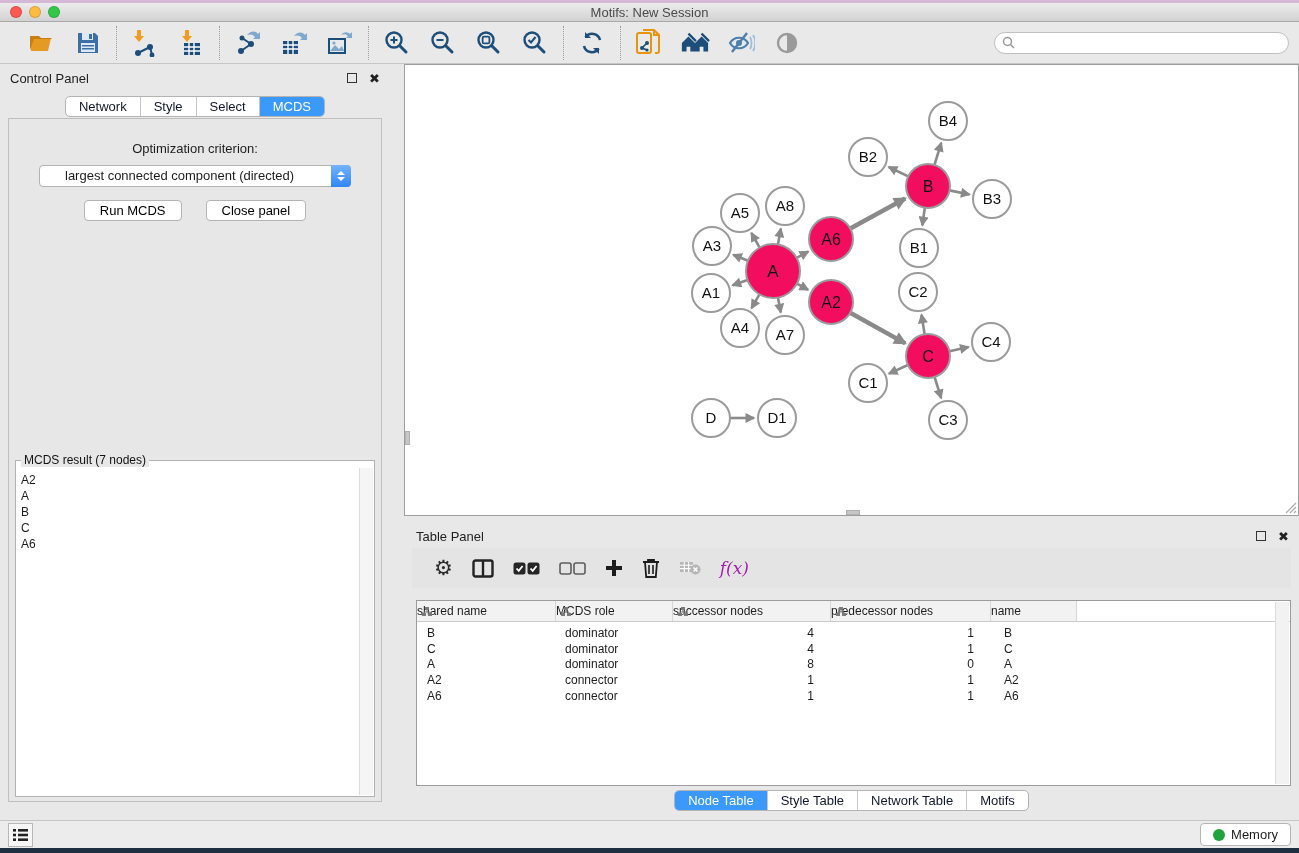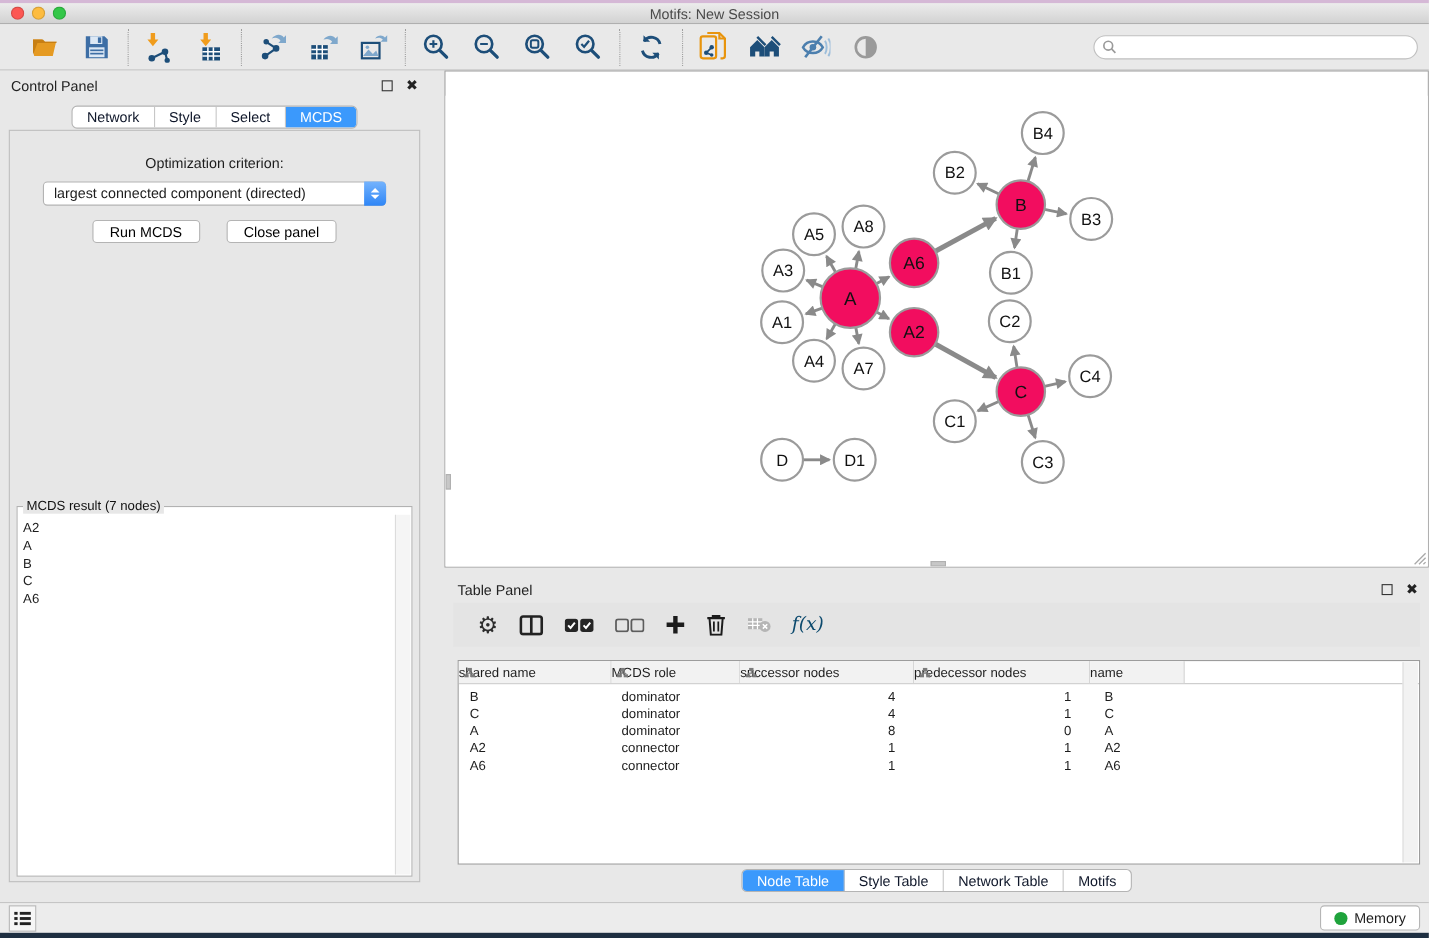--- a/index.html
+++ b/index.html
@@ -30,21 +30,21 @@
   .float-ico{width:10px;height:10px;border:1.5px solid #333;margin-right:12px;cursor:default}
   .close-ico{font-size:13px;color:#222;font-family:"DejaVu Sans",sans-serif;cursor:default}
   .seg{display:inline-flex;background:#fff;border:1px solid #b4b4b4;border-radius:5px;overflow:hidden;height:21px}
   .seg .tab{padding:0 13px;font-size:13px;line-height:20px;color:#0f172a;border-right:1px solid #c7c7c7;cursor:default;white-space:nowrap}
   .seg .tab:last-child{border-right:none}
   .seg .tab.active{background:#3b99fc;color:#fff}
   .cp-tabs{position:absolute;left:0;right:0;top:32px;display:flex;justify-content:center;z-index:2}
   .cp-body{position:absolute;left:8px;right:8px;top:54px;bottom:18px;background:#e7e7e7;border:1px solid #bfbfbf}
   .opt-label{text-align:center;font-size:13px;margin-top:22px}
   .dropdown{position:relative;width:312px;height:22px;margin:9px auto 0;background:#fff;border:1px solid #b3b3b3;border-radius:4px;cursor:default}
-  .dropdown .val{font-size:13px;line-height:20px;padding-left:9px;white-space:nowrap;overflow:hidden}
+  .dropdown .val{font-size:13px;line-height:20px;padding-left:25px;white-space:nowrap;overflow:hidden}
   .dropdown .step{position:absolute;right:-1px;top:-1px;width:20px;height:22px;background:linear-gradient(#74b3fd,#2f86f6);border-radius:0 4px 4px 0;display:flex;flex-direction:column;align-items:center;justify-content:center;gap:2px}
   .chev-up{width:0;height:0;border-left:4px solid transparent;border-right:4px solid transparent;border-bottom:4px solid #fff}
   .chev-dn{width:0;height:0;border-left:4px solid transparent;border-right:4px solid transparent;border-top:4px solid #fff}
   .btn-row{display:flex;justify-content:center;gap:24px;margin-top:13px}
   .mac-btn{background:#fff;border:1px solid #b4b4b4;border-radius:4px;font-size:13px;padding:2px 15px;font-family:inherit;cursor:default}
   .result-fs{position:absolute;left:6px;right:6px;top:334px;bottom:4px;border:1px solid #b2b2b2;background:#fff}
   .result-fs legend{font-size:12px;margin-left:5px;padding:0 3px;background:#e7e7e7;color:#111}
   .result-list{position:absolute;left:1px;top:2px;bottom:1px;right:16px;overflow:hidden;padding:3px 0 0 4px}
   .result-item{font-size:12px;line-height:16px;cursor:default}
   .vtrack{position:absolute;top:1px;right:1px;bottom:1px;width:14px;background:#f5f5f5;border-left:1px solid #dcdcdc}
@@ -57,21 +57,21 @@
   .net-lights .light{width:11px;height:11px}
   .canvas{position:absolute;left:0;top:22px;right:0;bottom:0;background:#fff;overflow:hidden}
   .scroll-dot{position:absolute;background:#c7c7c7;border:1px solid #b0b0b0}
   .grip{position:absolute;right:1px;bottom:1px}
 
   
   .tpanel{position:absolute;left:404px;top:522px;width:895px;height:298px}
   .tp-toolbar{position:absolute;left:8px;right:8px;top:26px;height:40px;background:#e4e4e4;display:flex;align-items:center;gap:19px;padding-left:22px}
   .tp-ico{display:flex;align-items:center;justify-content:center;cursor:default}
   .gear-glyph{font-size:21px;color:#2d2d2d;font-family:"DejaVu Sans",sans-serif;line-height:1}
-  .fx{font-family:"DejaVu Serif",serif;font-style:italic;font-size:17px;color:#0c4a6e}
+  .fx{font-family:"DejaVu Serif",serif;font-style:italic;font-size:17px;color:#a21caf}
   .ttable{position:absolute;left:12px;right:8px;top:78px;height:186px;background:#fff;border:1px solid #9c9c9c;font-size:12px;overflow:hidden}
   .thead{display:flex;height:21px;border-bottom:1px solid #c9c9c9}
   .th{background:#f2f2f2;border-right:1px solid #d6d6d6;display:flex;align-items:center;justify-content:center;position:relative;color:#1e1e1e}
   .th .hicon{position:absolute;left:5px;top:6px}
   .tbody{padding-top:3px}
   .tr{display:flex;height:15.8px;align-items:center;cursor:default}
   .td{white-space:nowrap;overflow:hidden}
   .c0{width:139px;padding-left:10px}
   .c1{width:117px;padding-left:9px}
   .c2{width:158px;text-align:right;padding-right:17px}

